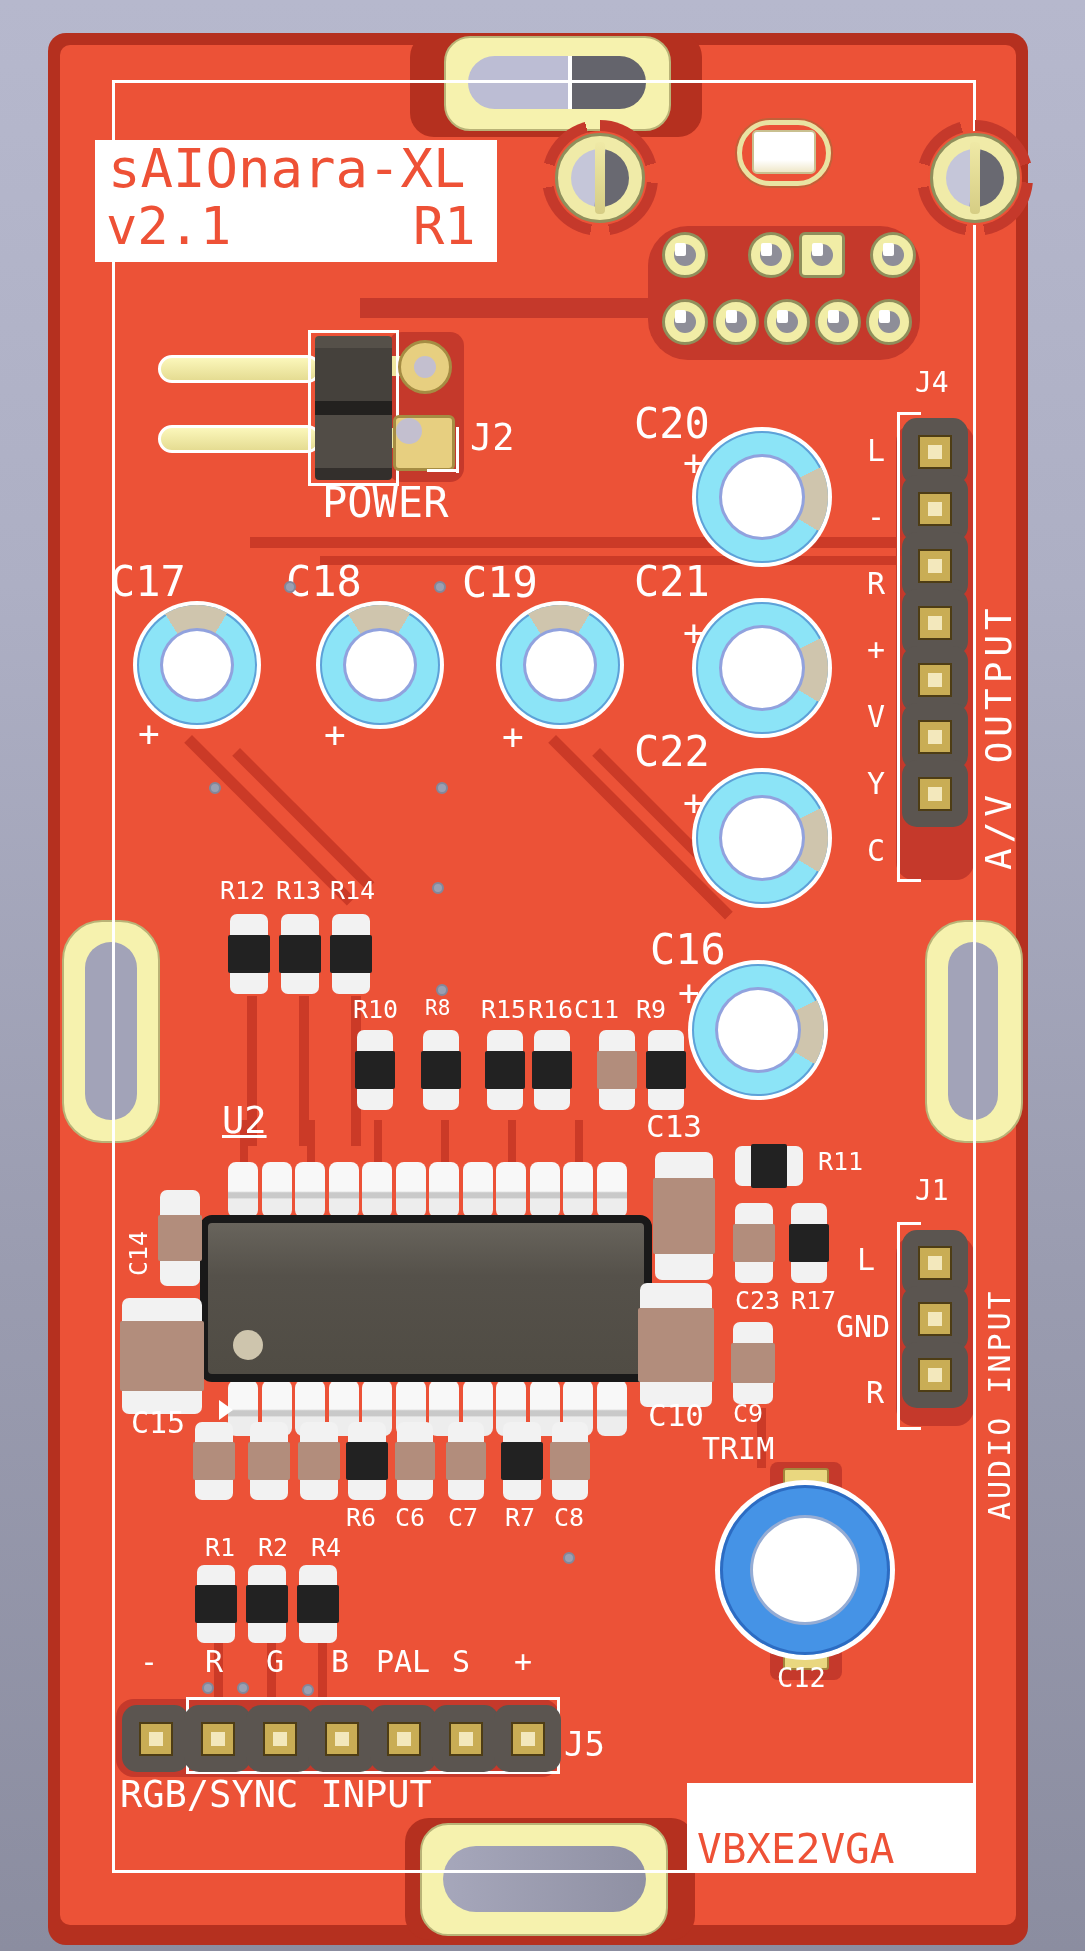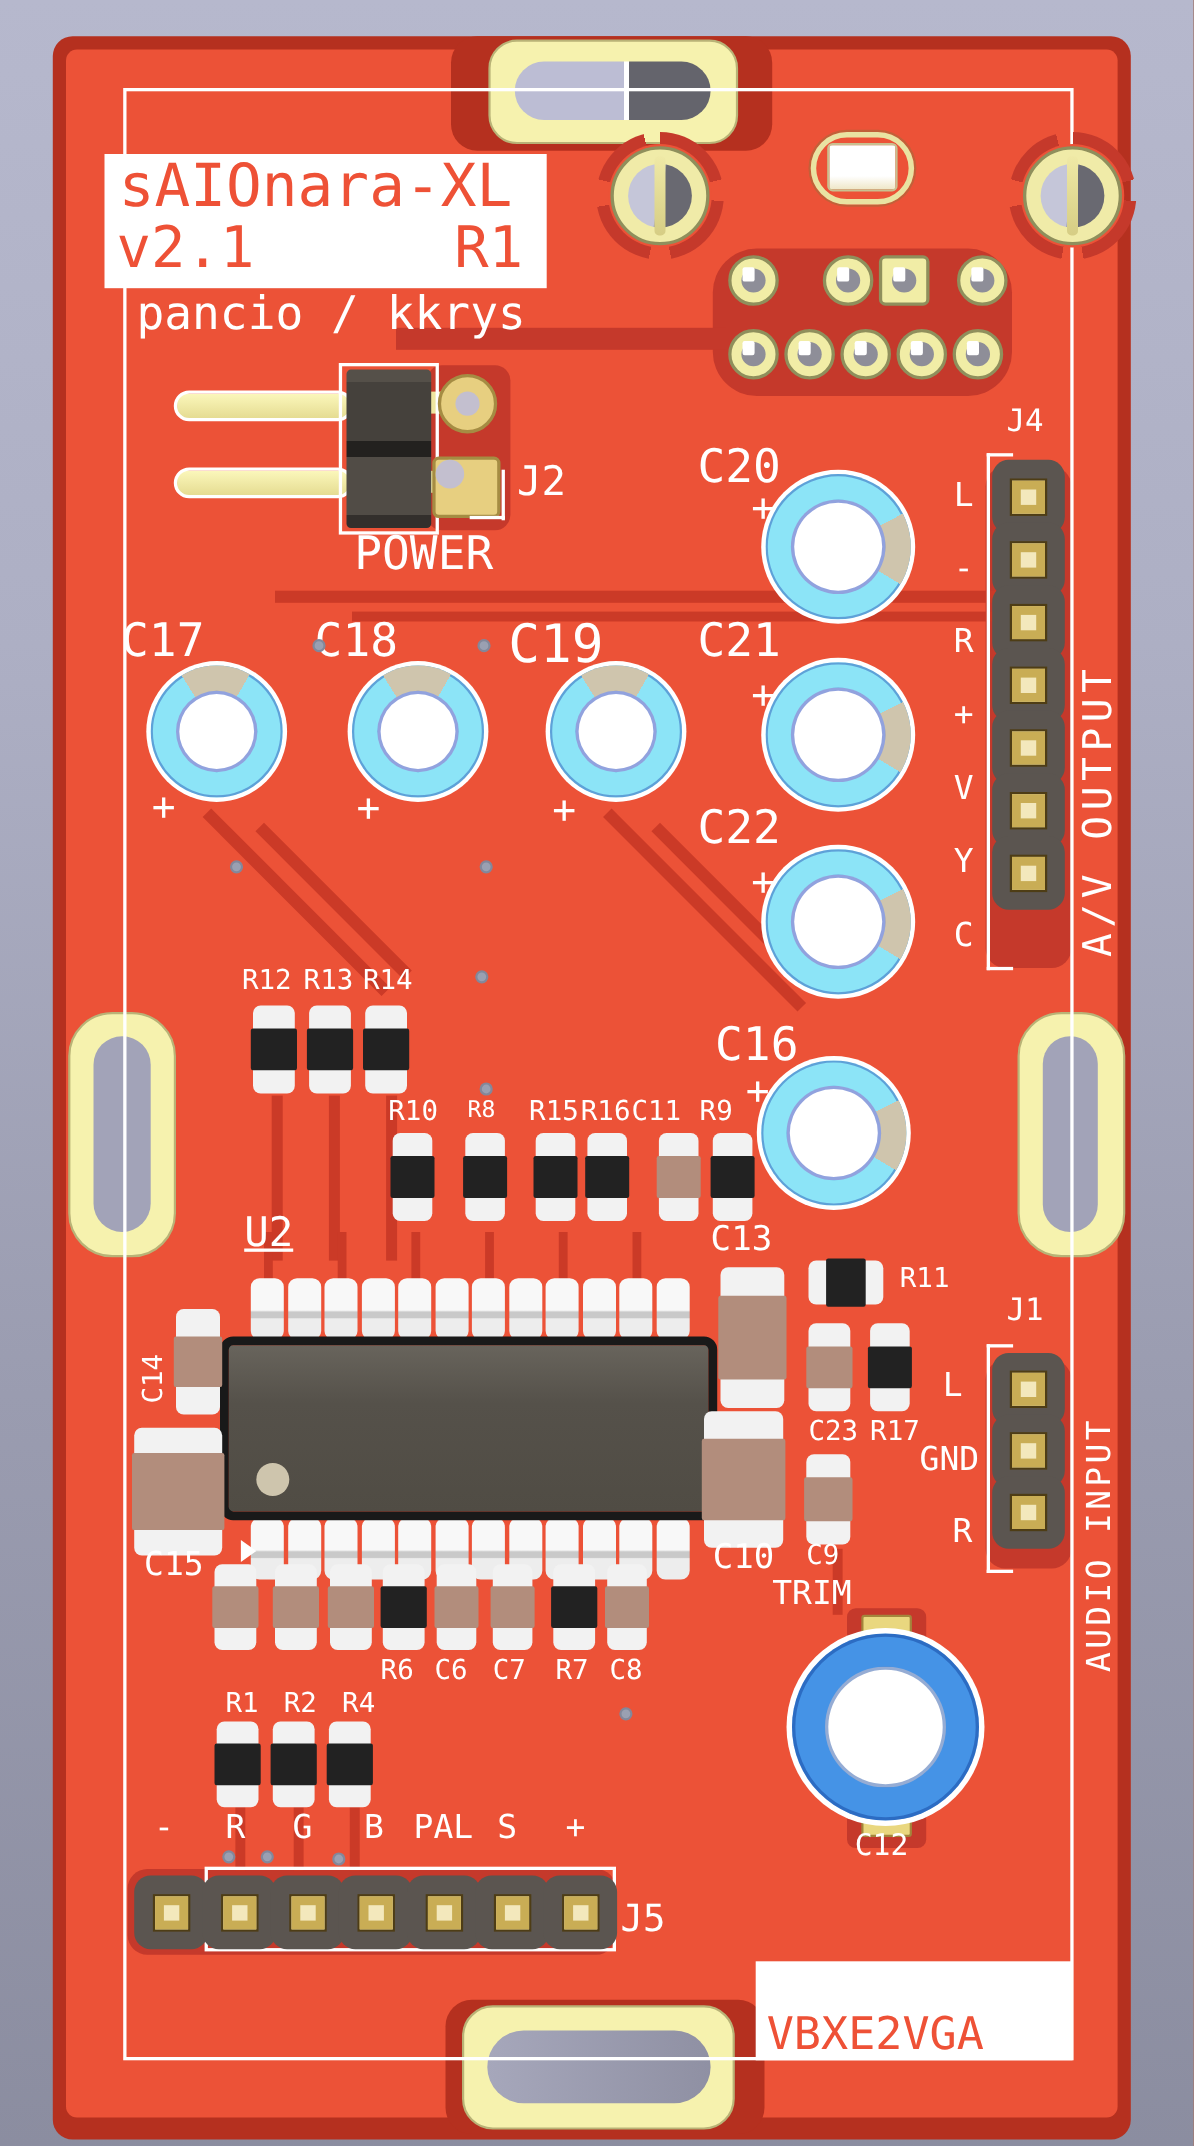--- a/index.html
+++ b/index.html
@@ -151,21 +151,20 @@
     </div>
   <div class="rp" style="left:866px;top:299px;">
       <div class="hl"></div>
       <div class="gl"></div>
     </div>
 
   <div class="abs" style="left:95px;top:140px;width:402px;height:122px;background:#fff;"></div>
   <div class="lbl red" style="left:108px;top:141px;font-size:54px;">sAIOnara-XL</div>
   <div class="lbl red" style="left:106px;top:199px;font-size:52px;">v2.1</div>
   <div class="lbl red" style="left:413px;top:199px;font-size:52px;">R1</div>
-  <div class="lbl" style="left:124px;top:263px;font-size:42px;">pancio / kkrys</div>
 
   <div class="abs" style="left:158px;top:355px;width:163px;height:28px;background:linear-gradient(180deg,#fbf7bb,#e5dc92);border:3px solid #fff;border-radius:14px;box-sizing:border-box;"></div>
   <div class="abs" style="left:158px;top:425px;width:163px;height:28px;background:linear-gradient(180deg,#fbf7bb,#e5dc92);border:3px solid #fff;border-radius:14px;box-sizing:border-box;"></div>
   <div class="abs" style="left:388px;top:356px;width:26px;height:20px;background:#efe6a0;"></div>
   <div class="abs" style="left:388px;top:428px;width:26px;height:20px;background:#efe6a0;"></div>
   <div class="abs" style="left:308px;top:330px;width:91px;height:156px;border:3px solid #fff;box-sizing:border-box;"></div>
   <div class="abs" style="left:315px;top:336px;width:77px;height:144px;border-radius:4px;background:linear-gradient(180deg,#555049 0 8%,#45413c 8% 45%,#23211f 45% 55%,#514c46 55% 92%,#332f2c 92%);"></div>
   <div class="rp" style="left:398px;top:340px;width:54px;height:54px;background:#e7cf80;border-color:#a58c43;">
       <div class="hl" style="inset:13px;background:#c3bfcf;"></div>
     </div>
@@ -208,21 +207,21 @@
       <div class="ctr"></div>
     </div>
   <div class="ecap" style="left:688px;top:960px;width:140px;height:140px;">
       <div class="ring"></div>
       <div class="wedge" style="background:conic-gradient(from 63deg,#cfc5ad 0 58deg,transparent 58deg);"></div>
       <div class="ctr"></div>
     </div>
 
   <div class="lbl" style="left:110px;top:560px;font-size:42px;">C17</div>
   <div class="lbl" style="left:286px;top:560px;font-size:42px;">C18</div>
-  <div class="lbl" style="left:462px;top:561px;font-size:48px;">C19</div>
+  <div class="lbl" style="left:462px;top:561px;font-size:42px;">C19</div>
   <div class="lbl" style="left:634px;top:402px;font-size:42px;">C20</div>
   <div class="lbl" style="left:634px;top:560px;font-size:42px;">C21</div>
   <div class="lbl" style="left:634px;top:730px;font-size:42px;">C22</div>
   <div class="lbl" style="left:650px;top:928px;font-size:42px;">C16</div>
   <div class="lbl" style="left:138px;top:715px;font-size:36px;">+</div>
   <div class="lbl" style="left:324px;top:716px;font-size:36px;">+</div>
   <div class="lbl" style="left:502px;top:718px;font-size:36px;">+</div>
   <div class="lbl" style="left:683px;top:444px;font-size:36px;">+</div>
   <div class="lbl" style="left:683px;top:614px;font-size:36px;">+</div>
   <div class="lbl" style="left:683px;top:784px;font-size:36px;">+</div>
@@ -465,20 +464,21 @@
         <div class="gpad"></div>
       </div>
     <div class="seg">
         <div class="gpad"></div>
       </div>
     <div class="seg">
         <div class="gpad"></div>
       </div>
   </div>
   <div class="lbl" style="left:564px;top:1727px;font-size:34px;">J5</div>
+  <div class="lbl" style="left:120px;top:1776px;font-size:37px;">RGB/SYNC INPUT</div>
 
   <div class="abs" style="left:687px;top:1783px;width:288px;height:90px;background:#fff;"></div>
   <div class="lbl red" style="left:697px;top:1828px;font-size:41px;">VBXE2VGA</div>
 
   <div class="via" style="left:284px;top:581px;"></div>
   <div class="via" style="left:434px;top:581px;"></div>
   <div class="via" style="left:209px;top:782px;"></div>
   <div class="via" style="left:436px;top:782px;"></div>
   <div class="via" style="left:432px;top:882px;"></div>
   <div class="via" style="left:436px;top:984px;"></div>

